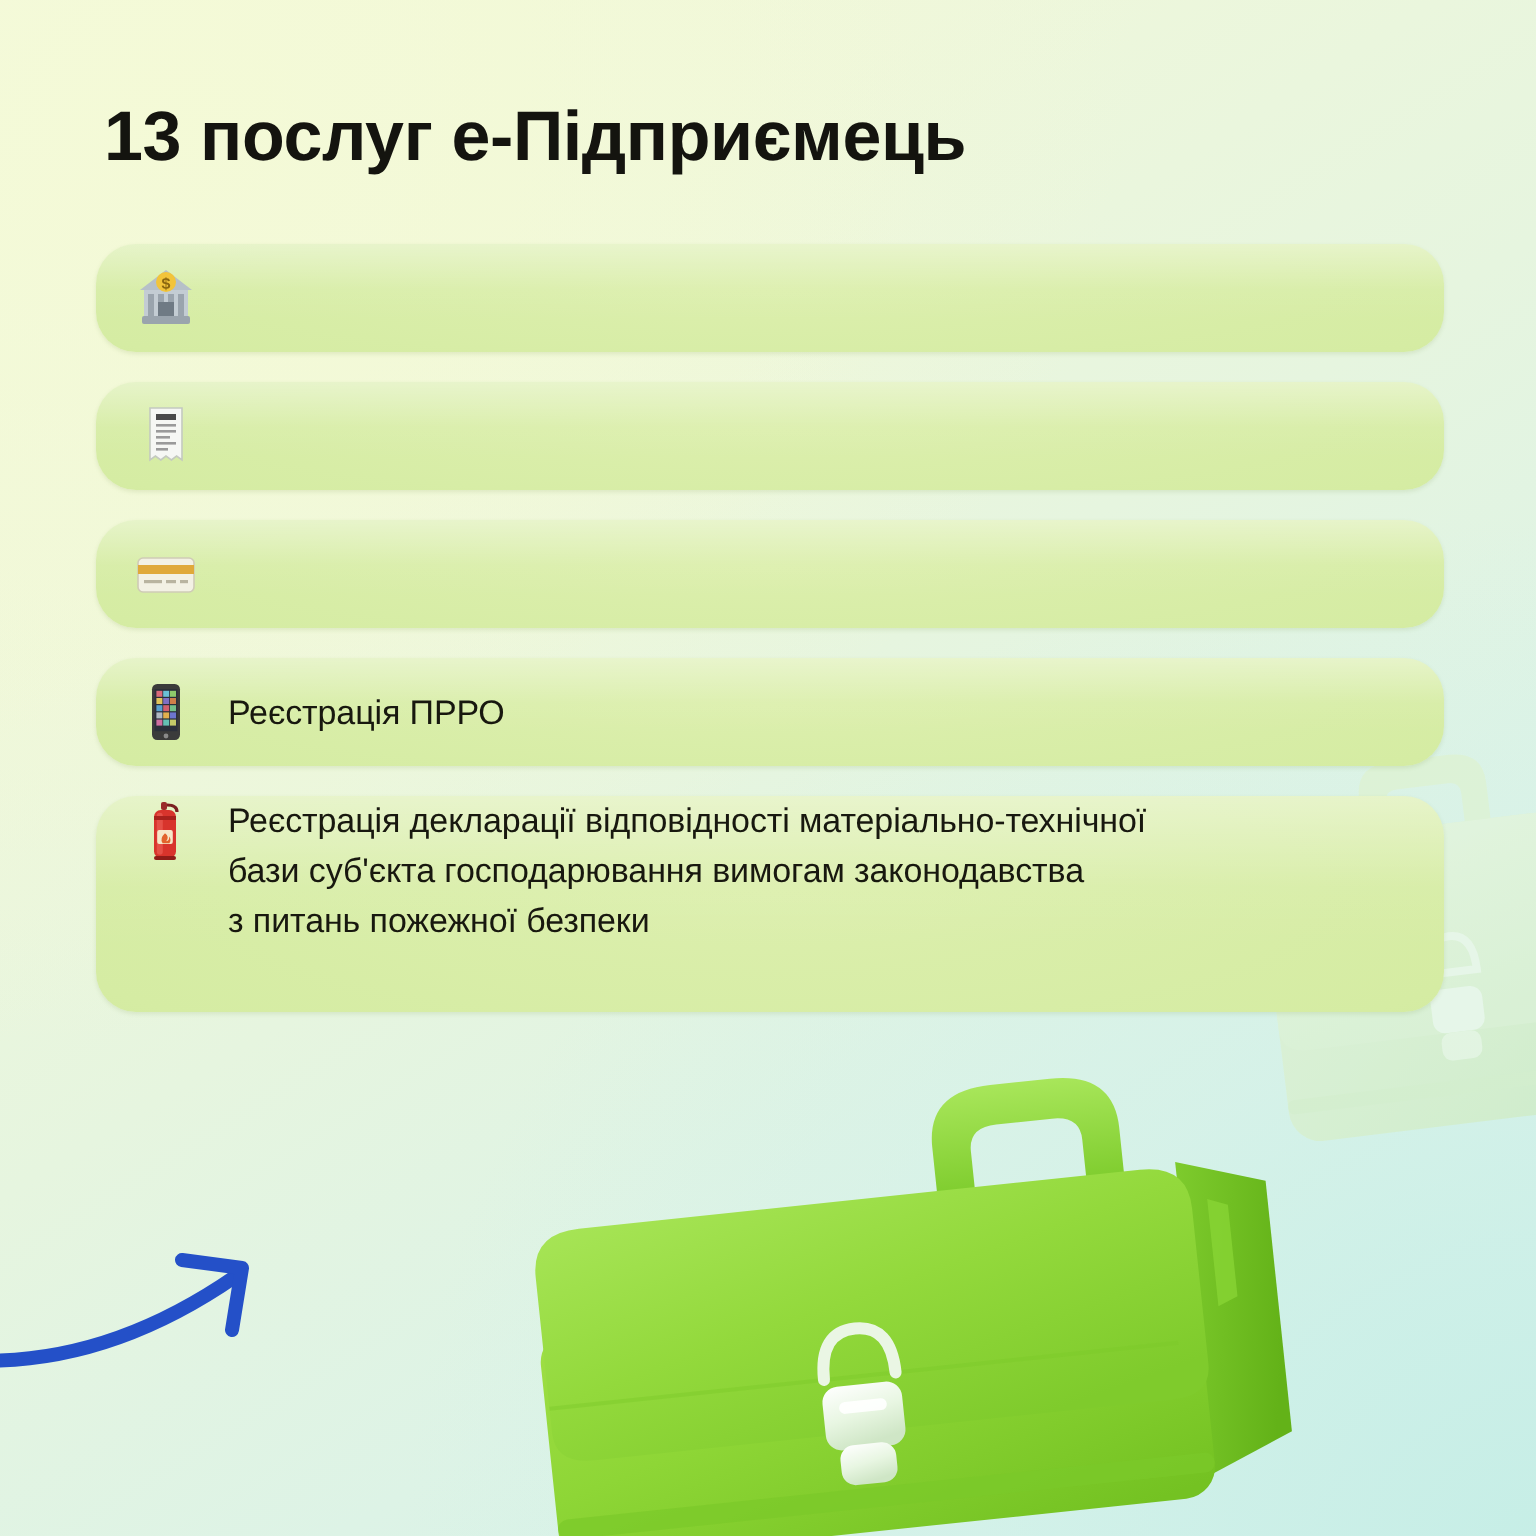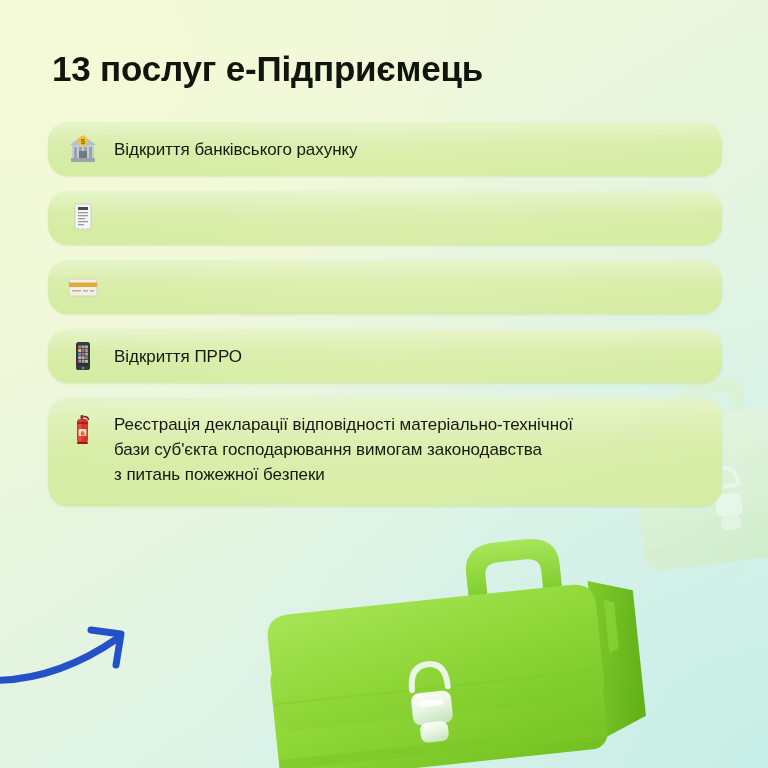--- a/index.html
+++ b/index.html
@@ -100,21 +100,21 @@
       radial-gradient(120% 180% at 50% 45%, #dcefad 0%, #d5eca3 48%, #cbe698 78%, #c2e08d 100%);
     box-shadow: 0 1px 2px rgba(120,150,70,0.16);
     display: flex;
     align-items: center;
     box-sizing: border-box;
     padding: 0 20px 0 18px;
     margin-bottom: 15px;
     overflow: hidden;
   }
   .card.h-one  { height: 54px; }
-  .card.h-tall { height: 108px; align-items: flex-start; padding-top: 14px; }
+  .card.h-tall { height: 108px; align-items: flex-start; }
 
   .card-icon {
     flex: 0 0 auto;
     width: 34px;
     height: 34px;
     position: relative;
     margin-right: 14px;
   }
   .card.h-tall .card-icon { margin-top: 1px; }
 
@@ -233,21 +233,20 @@
             <rect x="8" y="15" width="3" height="11" fill="#9aa4ad"></rect>
             <rect x="13" y="15" width="3" height="11" fill="#9aa4ad"></rect>
             <rect x="18" y="15" width="3" height="11" fill="#9aa4ad"></rect>
             <rect x="23" y="15" width="3" height="11" fill="#9aa4ad"></rect>
             <rect x="13" y="19" width="8" height="7" fill="#6f7a84"></rect>
             <path d="M17 3 L30 13 L4 13 Z" fill="#b6c0c8"></path>
             <circle cx="17" cy="9" r="5" fill="#f2c43a"></circle>
             <text x="17" y="12.4" font-family="'Liberation Sans',sans-serif" font-size="8" font-weight="bold" fill="#8a6610" text-anchor="middle">$</text>
           </svg>
         </span>
-        <span class="card-label">Відкриття банківського рахунку</span>
       </div>
 
       <div class="card h-one">
         <span class="card-icon">
           <svg class="ico-svg" viewBox="0 0 34 34" xmlns="http://www.w3.org/2000/svg">
             <path d="M9 3 h16 v26 l-2.7 -2 l-2.6 2 l-2.7 -2 l-2.6 2 l-2.7 -2 l-2.7 2 z" fill="#f6f7f4" stroke="#c4c9c0" stroke-width="0.8"></path>
             <rect x="12" y="6" width="10" height="3" fill="#4a4a4a"></rect>
             <rect x="12" y="11" width="10" height="1.3" fill="#9a9a9a"></rect>
             <rect x="12" y="14" width="10" height="1.3" fill="#9a9a9a"></rect>
             <rect x="12" y="17" width="7" height="1.3" fill="#9a9a9a"></rect>
@@ -285,21 +284,21 @@
             <rect x="19" y="13.6" width="3" height="3" fill="#74c08a"></rect>
             <rect x="12.2" y="17.2" width="3" height="3" fill="#b0b8c2"></rect>
             <rect x="15.6" y="17.2" width="3" height="3" fill="#e2b04d"></rect>
             <rect x="19" y="17.2" width="3" height="3" fill="#6d76cf"></rect>
             <rect x="12.2" y="20.8" width="3" height="3" fill="#cf6fa0"></rect>
             <rect x="15.6" y="20.8" width="3" height="3" fill="#65c0b4"></rect>
             <rect x="19" y="20.8" width="3" height="3" fill="#c4c968"></rect>
             <circle cx="17" cy="29" r="1.2" fill="#8a8a8a"></circle>
           </svg>
         </span>
-        <span class="card-label">Відкриття ПРРО</span>
+        <span class="card-label">Реєстрація ПРРО</span>
       </div>
 
       <div class="card h-tall">
         <span class="card-icon">
           <svg class="ico-svg" viewBox="0 0 34 34" xmlns="http://www.w3.org/2000/svg">
             <rect x="14.5" y="2" width="3" height="4" rx="1" fill="#9a2b2b"></rect>
             <path d="M17.5 3.5 q5 0 5 3.5" fill="none" stroke="#7a2020" stroke-width="1.6"></path>
             <rect x="11" y="6" width="11" height="24" rx="3.4" fill="#d8342c"></rect>
             <rect x="12.4" y="7.4" width="3" height="21" rx="1.5" fill="#ea5a50" opacity="0.75"></rect>
             <rect x="11" y="9" width="11" height="2" fill="#a8211c"></rect>

